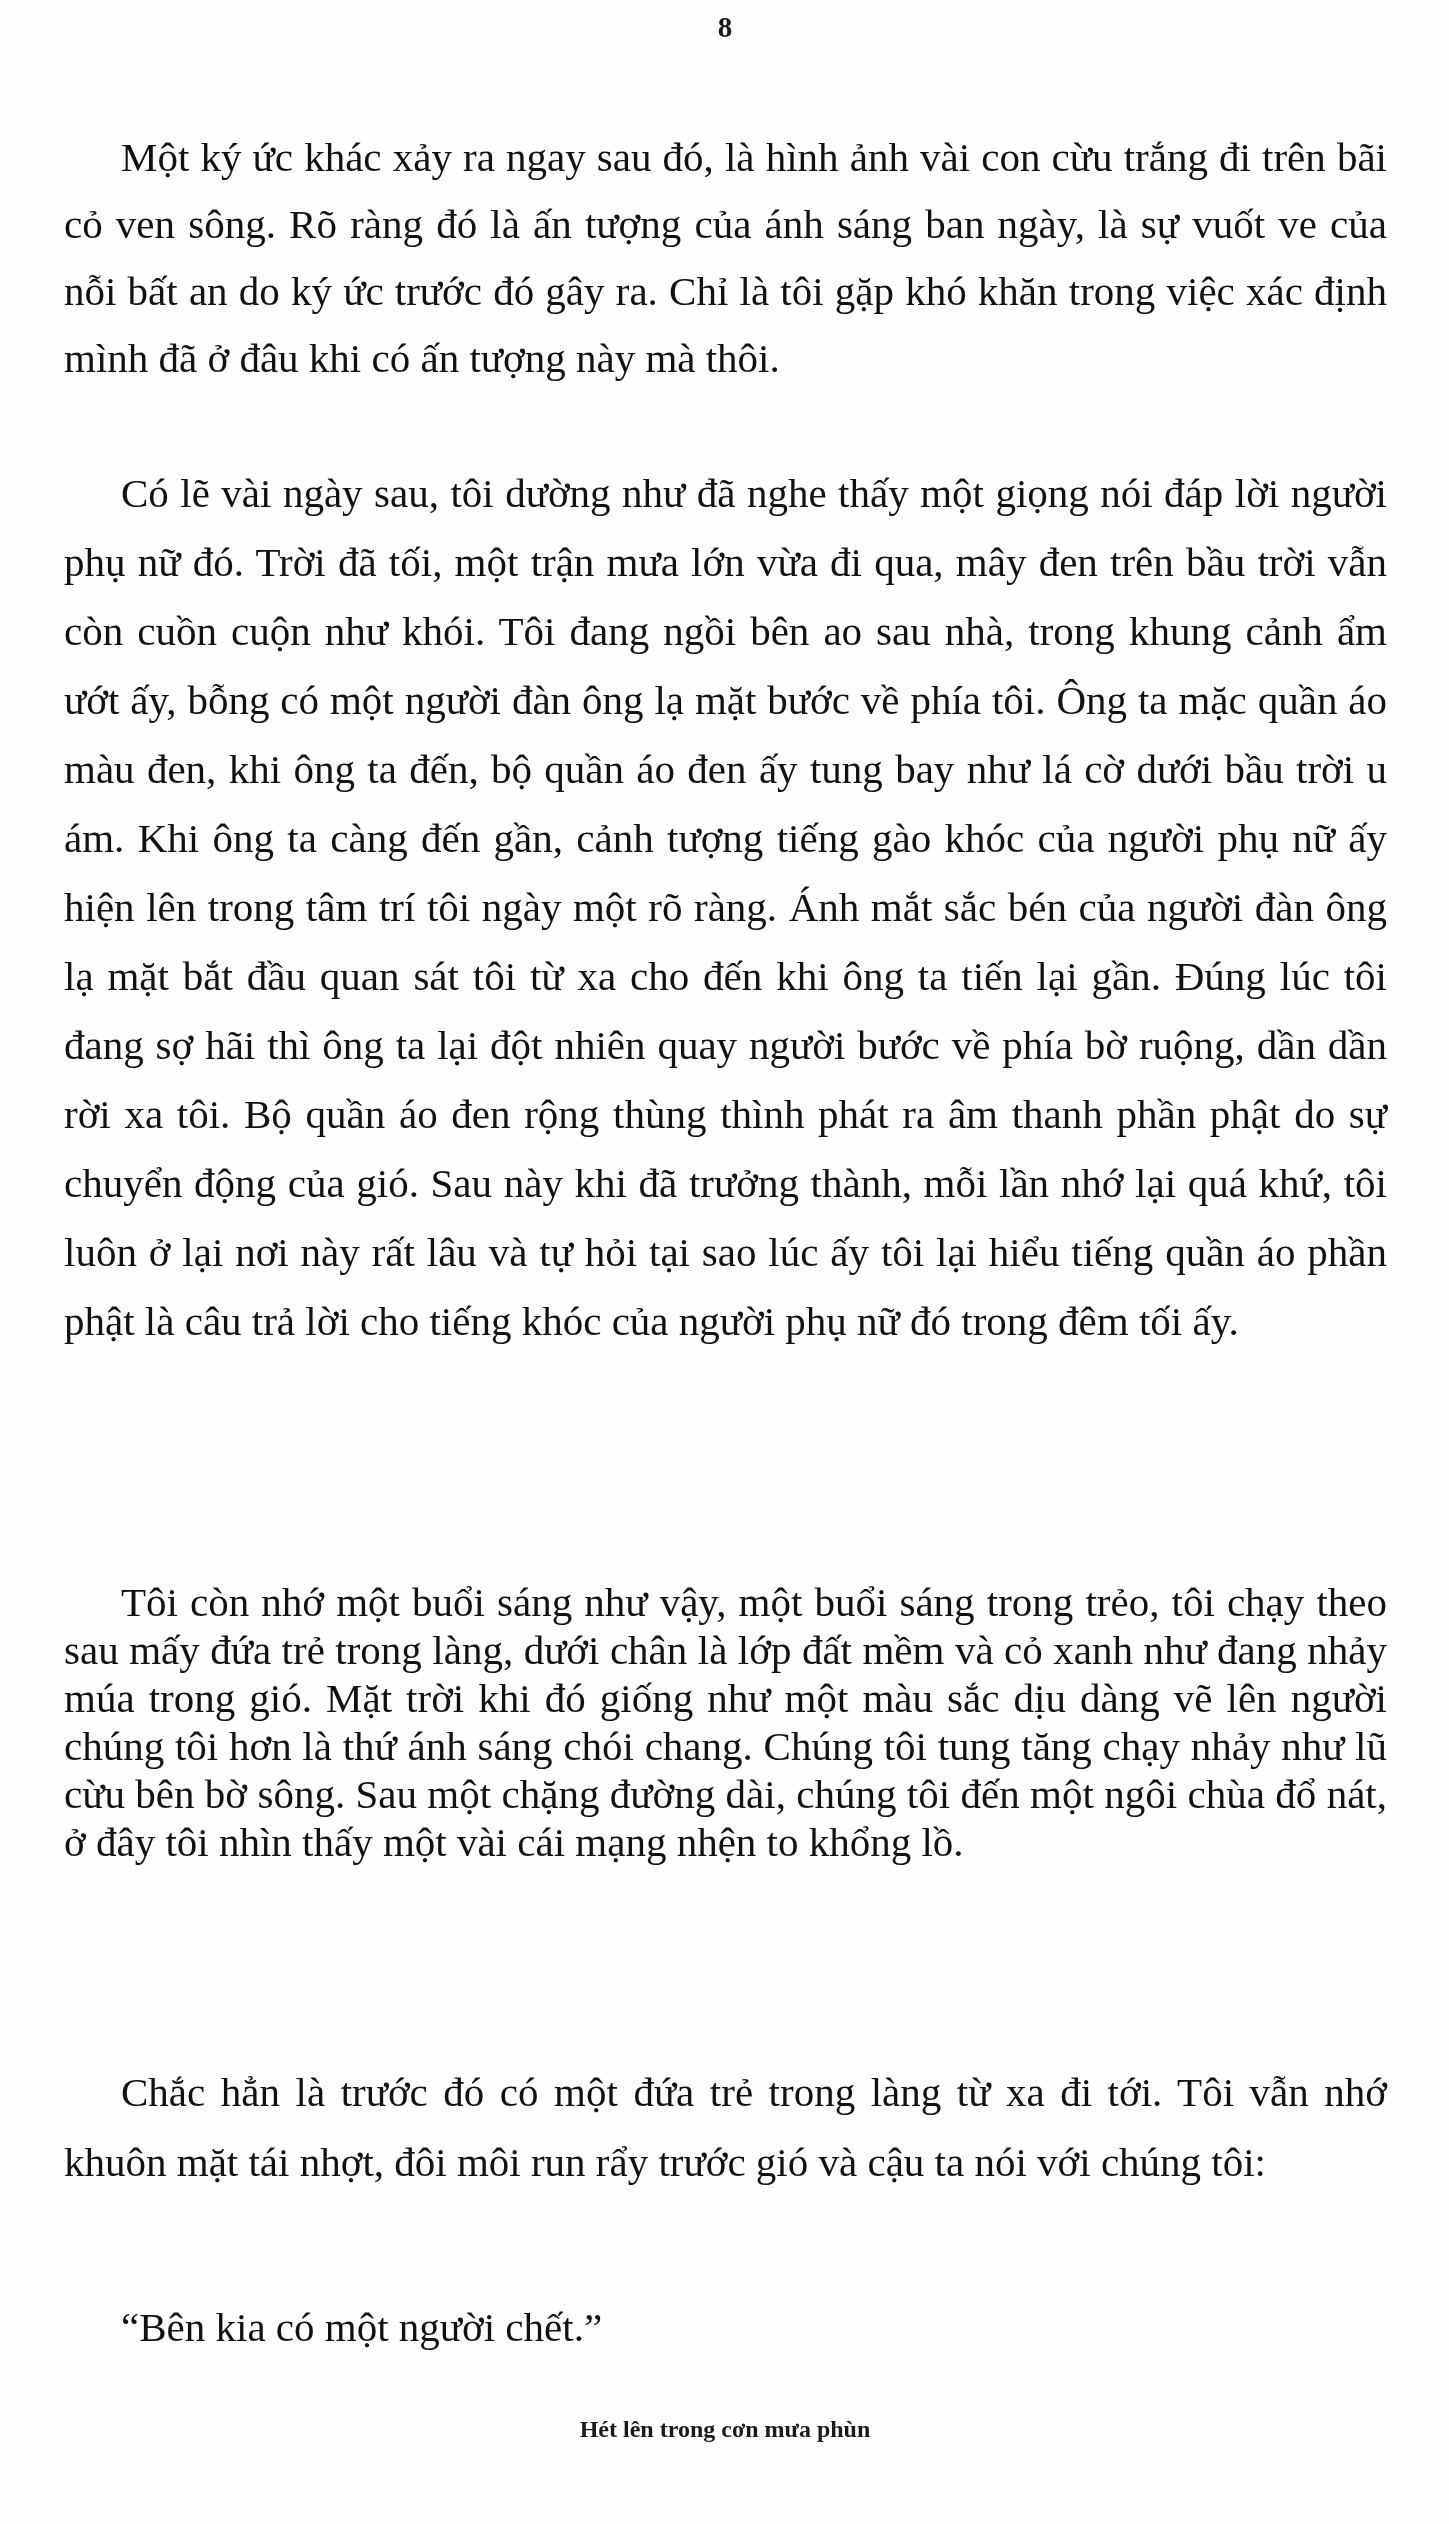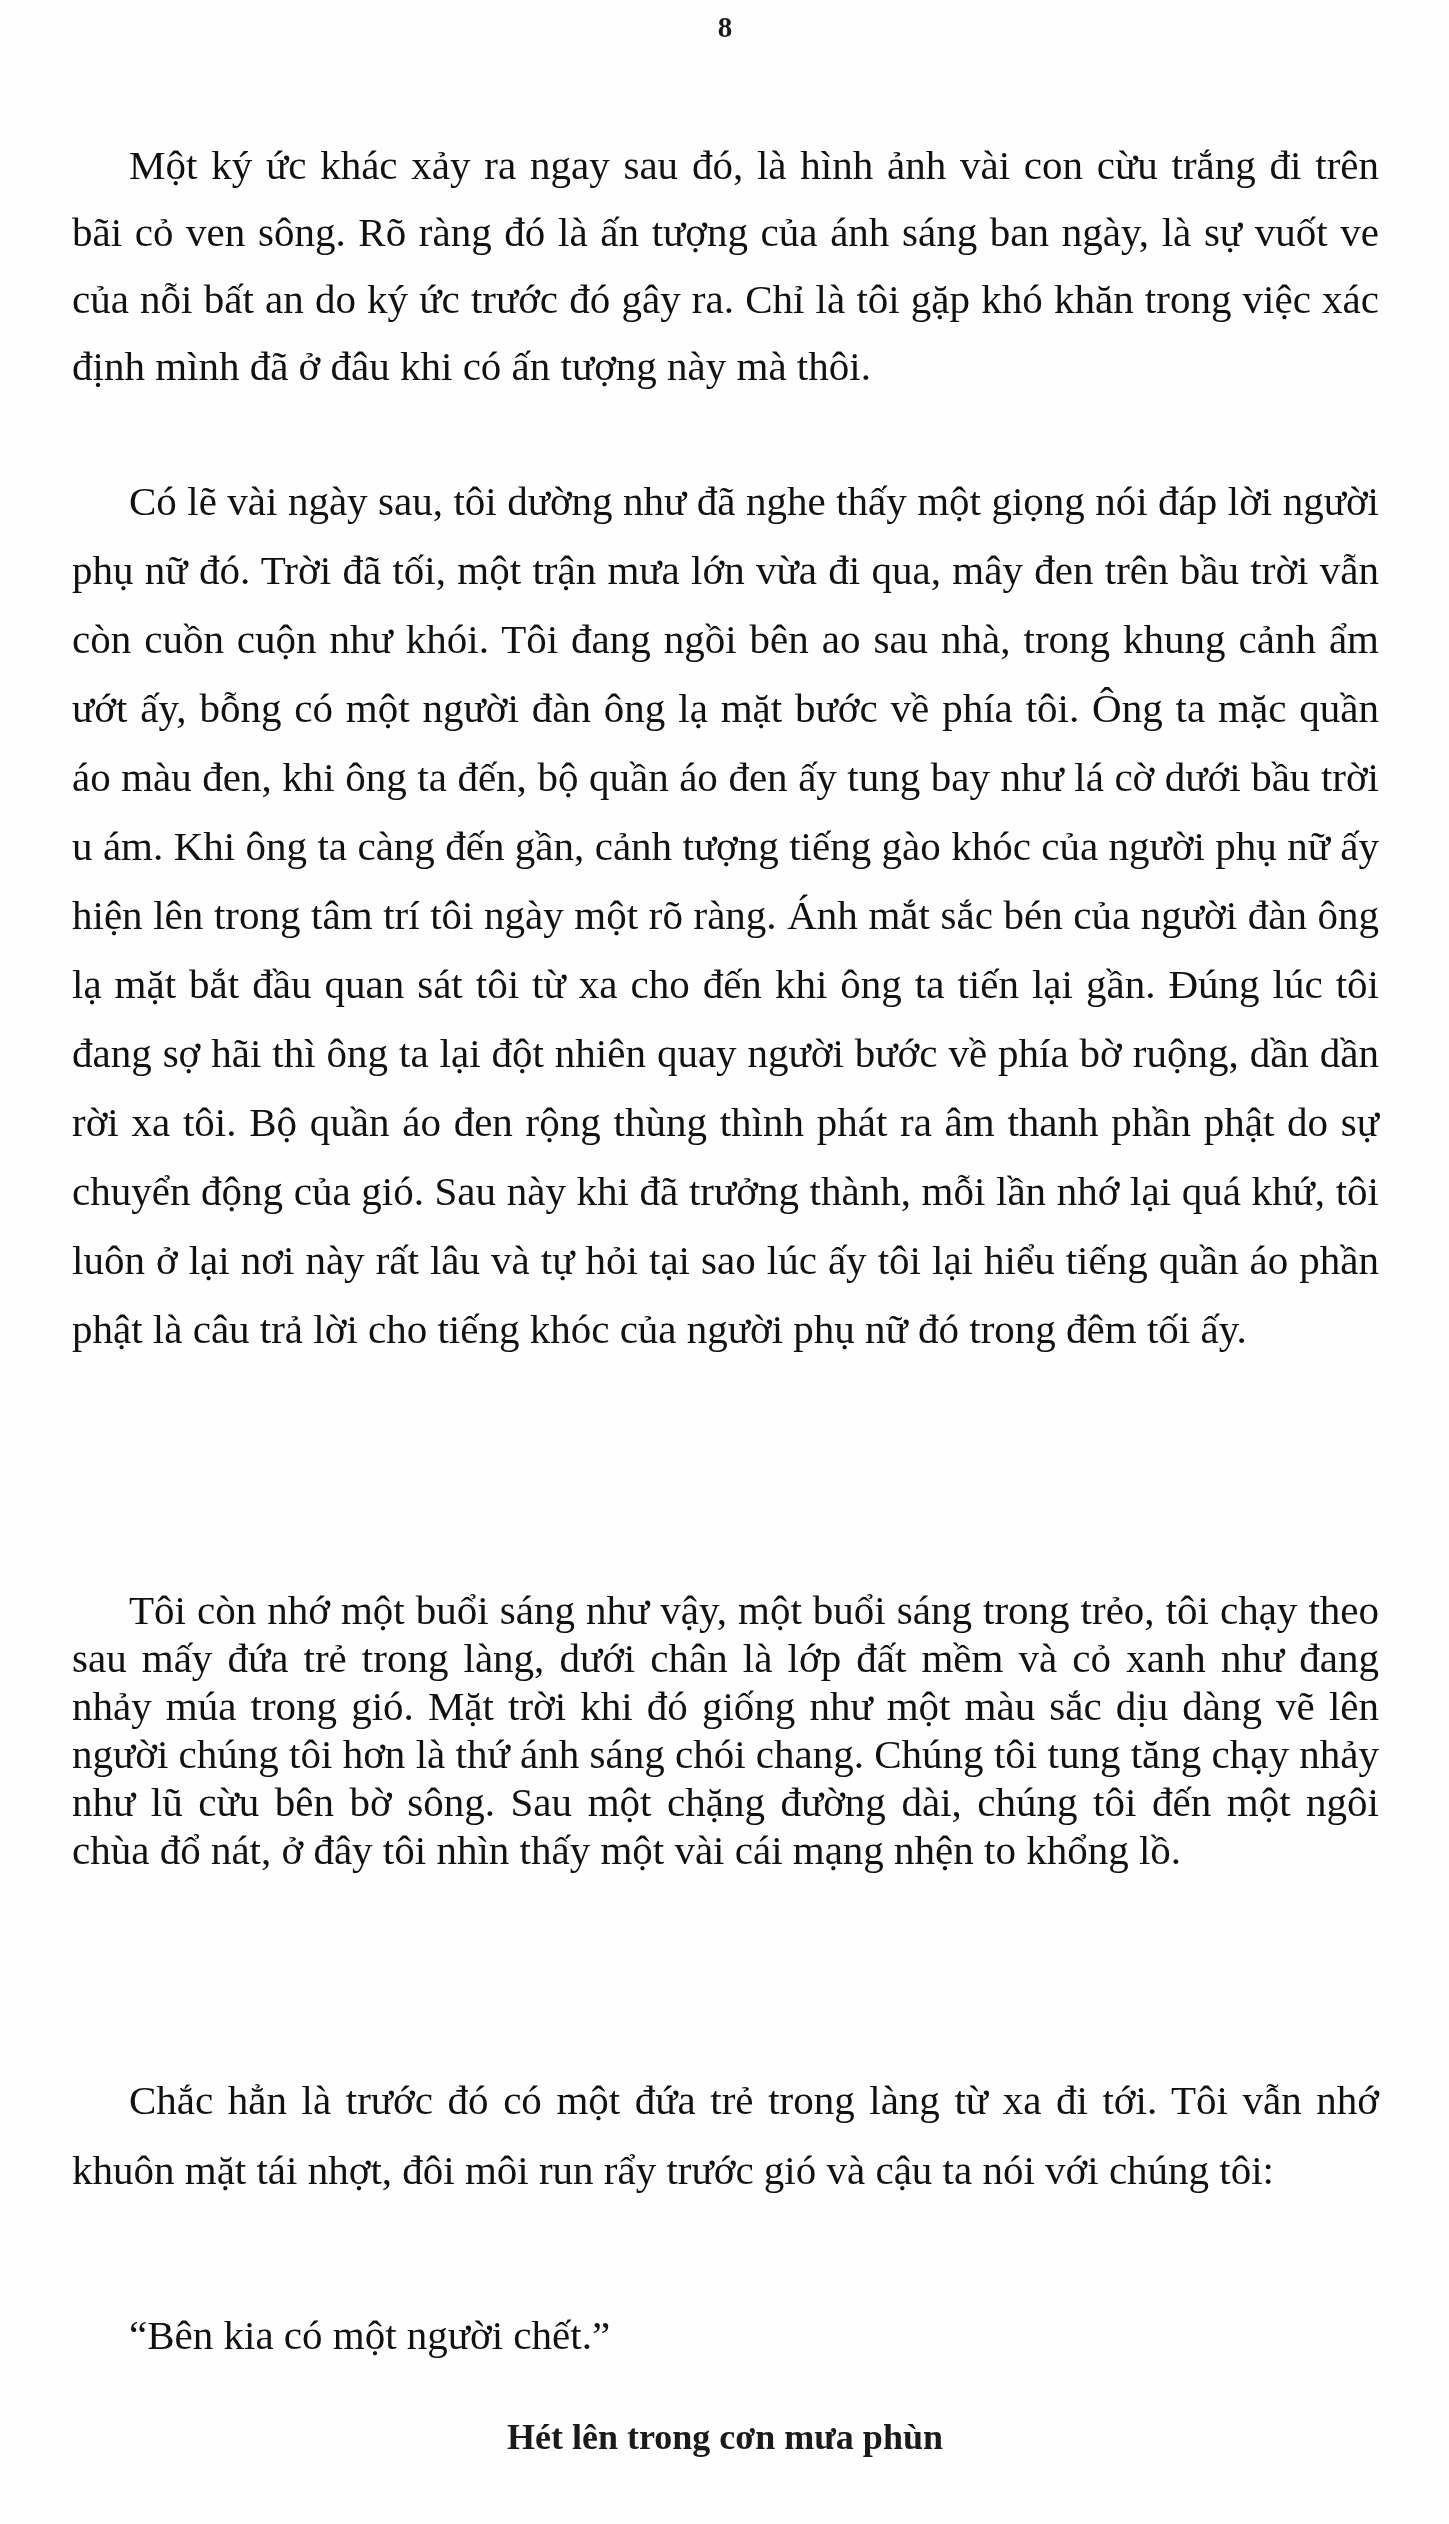--- a/index.html
+++ b/index.html
@@ -7,29 +7,29 @@
   .page { position: absolute; left: 0; top: 0; width: 1450px; height: 2525px; background: #fefefe; }
   .page-number {
     position: absolute; left: 0; width: 1450px; top: 11.4px; text-align: center;
     font-family: "Liberation Serif", serif; font-weight: bold; font-size: 29px; color: #1a1a1a;
   }
   .body-text {
     position: absolute; left: 60px; width: 1331px;
     font-family: "Liberation Serif", serif; font-size: 41px; color: #111111;
     text-align: justify;
   }
-  .para { margin: 12px; text-indent: 57px; }
+  .para { margin: 4px; text-indent: 57px; }
   .p1 { top: 120px; line-height: 67px; }
   .p2 { top: 455px; line-height: 69px; }
   .p3 { top: 1574px; line-height: 48px; }
   .p4 { top: 2053px; line-height: 70px; }
   .p5 { top: 2288px; line-height: 70px; }
   .running-footer {
     position: absolute; left: 0; width: 1450px; top: 2416px; text-align: center;
-    font-family: "Liberation Serif", serif; font-weight: bold; font-size: 36px; color: #1a1a1a;
+    font-family: "Liberation Serif", serif; font-weight: bold; font-size: 24px; color: #1a1a1a;
   }
 </style>
 </head>
 <body>
 
 <div class="page">
   <div class="page-number">8</div>
 
   <div class="body-text p1">
     <p class="para">Một ký ức khác xảy ra ngay sau đó, là hình ảnh vài con cừu trắng đi trên bãi cỏ ven sông. Rõ ràng đó là ấn tượng của ánh sáng ban ngày, là sự vuốt ve của nỗi bất an do ký ức trước đó gây ra. Chỉ là tôi gặp khó khăn trong việc xác định mình đã ở đâu khi có ấn tượng này mà thôi.</p>

